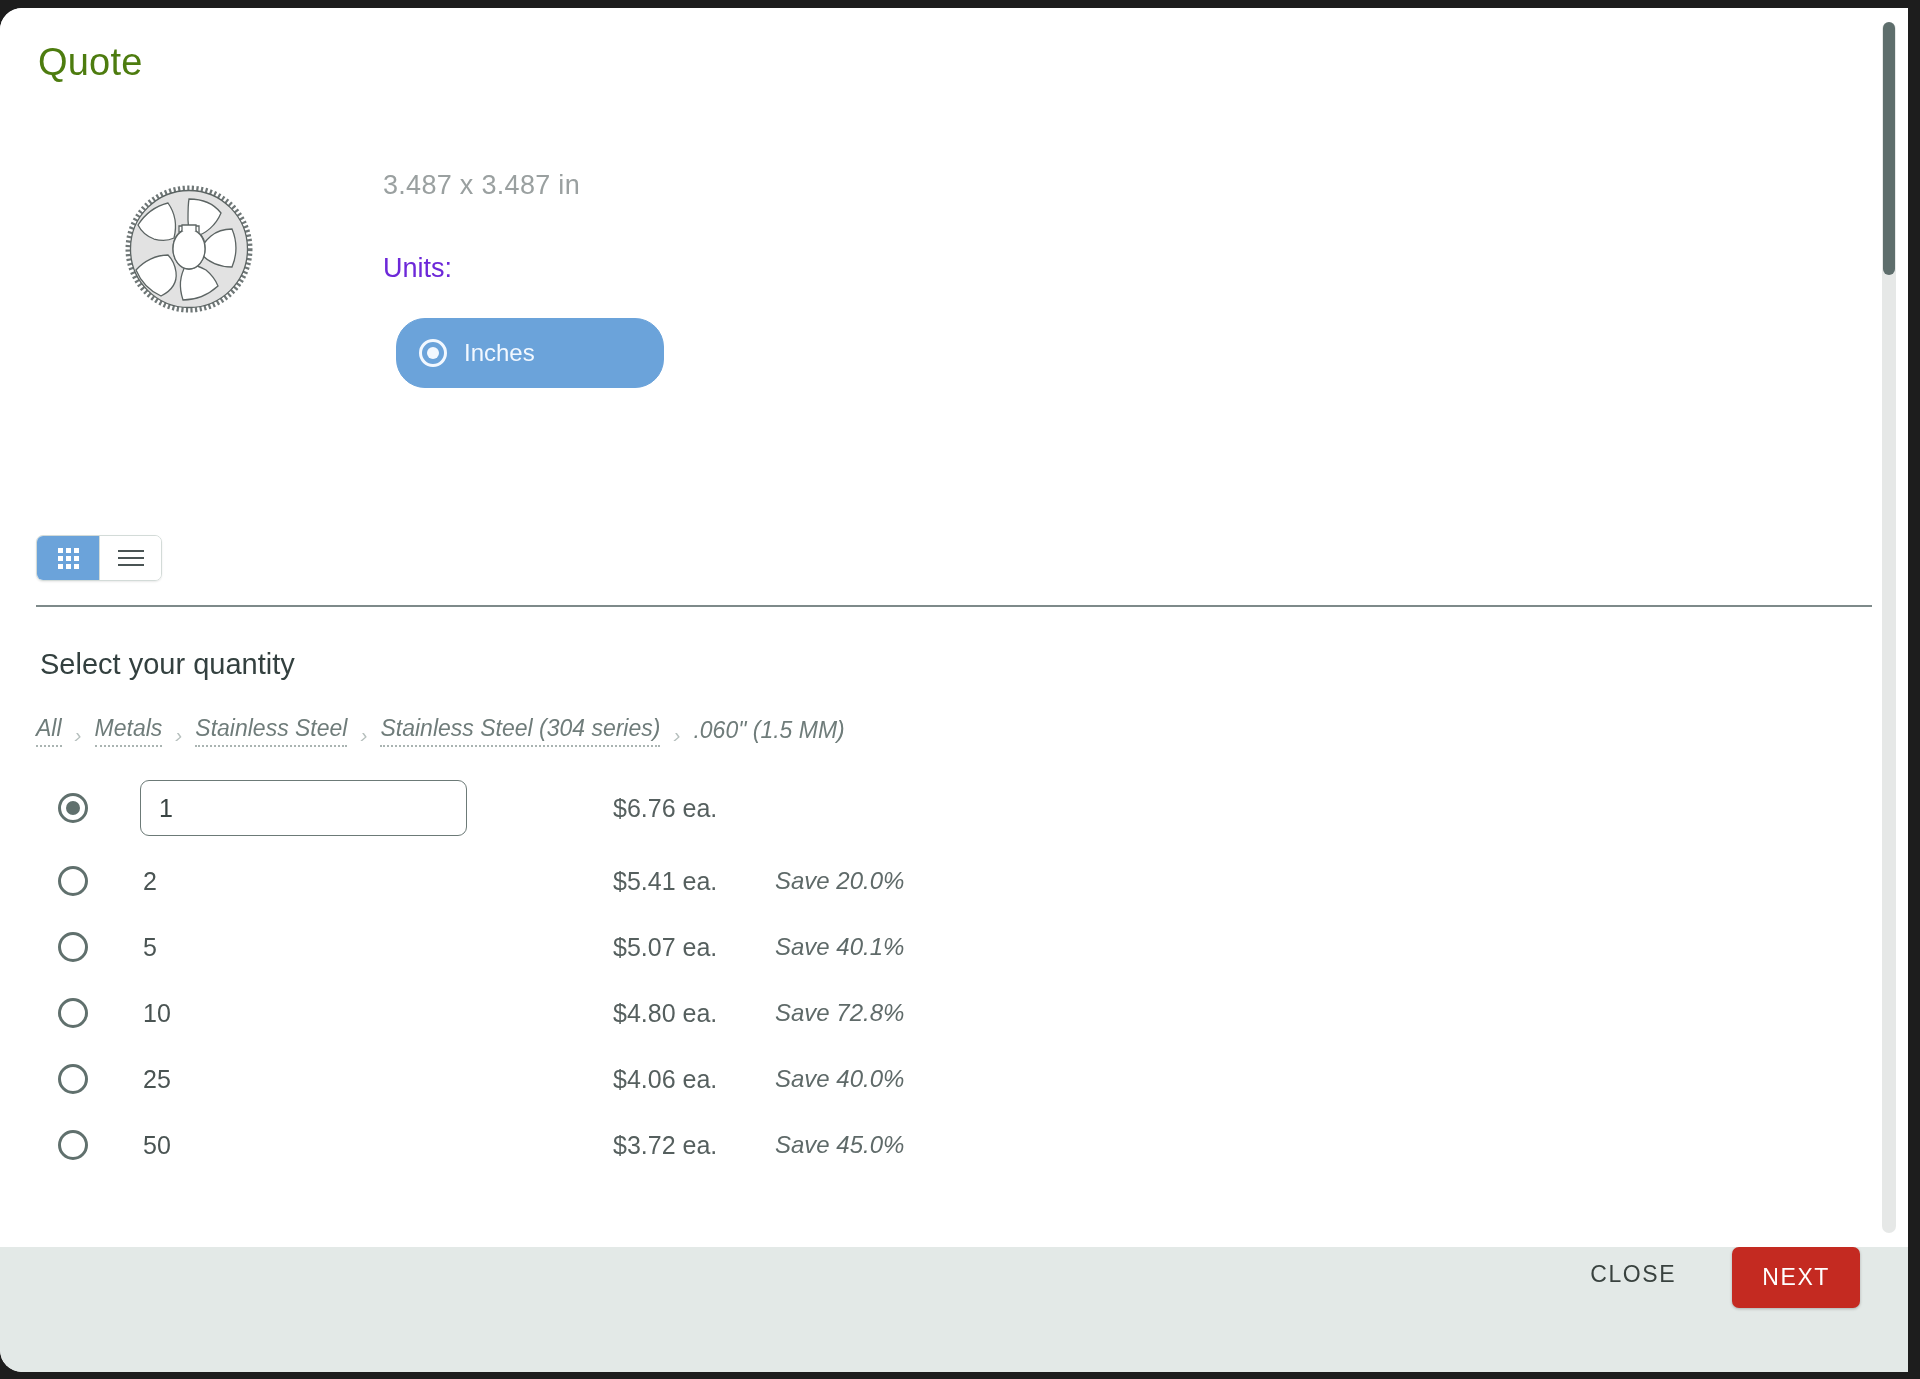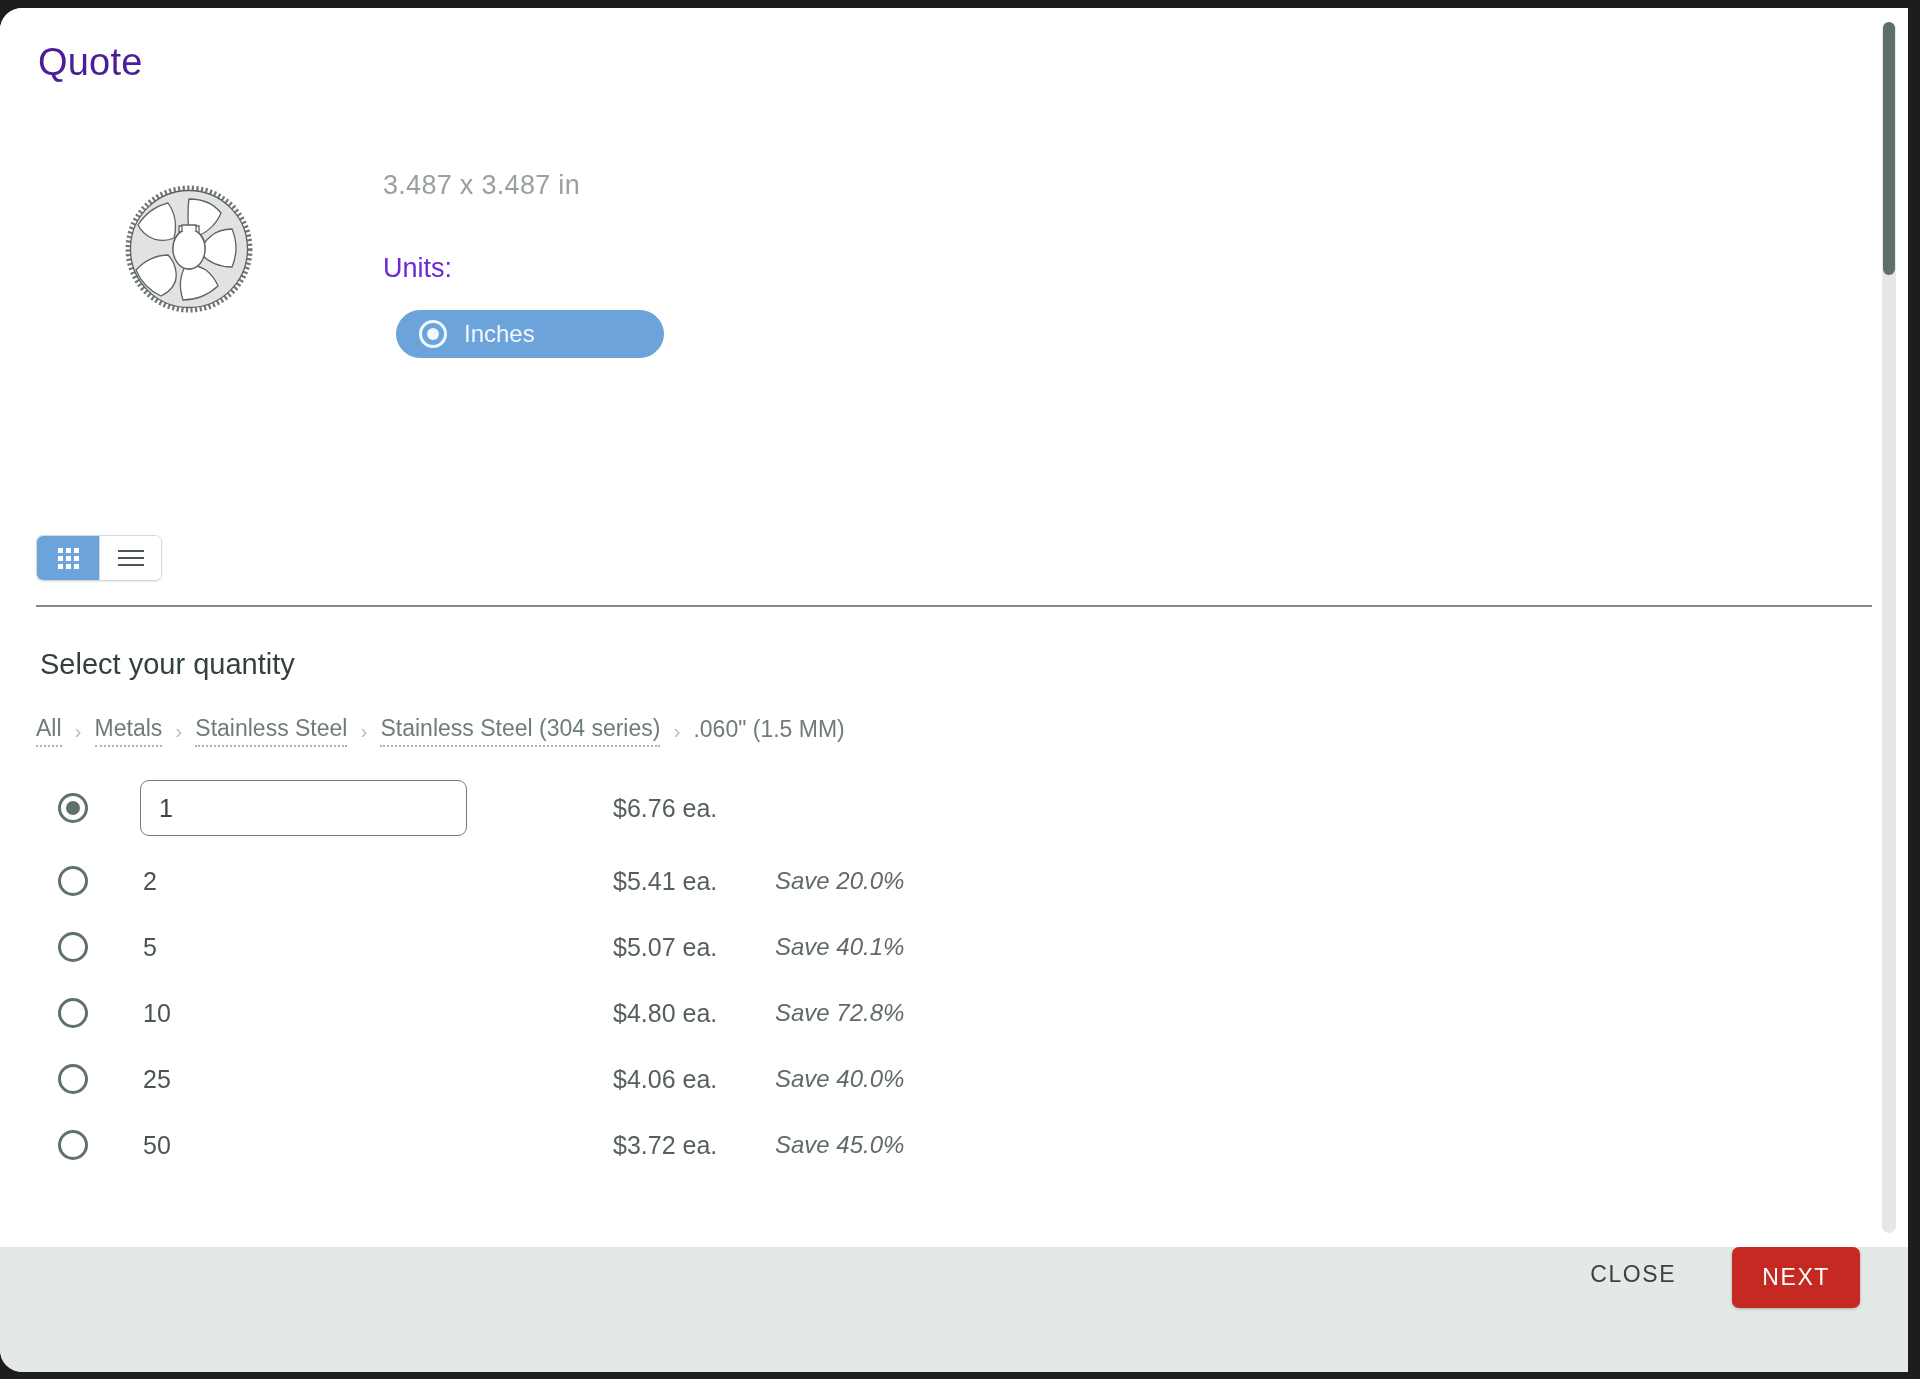--- a/index.html
+++ b/index.html
@@ -33,21 +33,21 @@
     background: #ffffff;
   }
 
   
   .page-title {
     position: absolute;
     left: 38px;
     top: 33px;
     font-size: 38px;
     font-weight: 400;
-    color: #4c1d95;
+    color: #4d7c0f;
     letter-spacing: .2px;
   }
 
   
   .part-summary {
     position: absolute;
     left: 0;
     top: 150px;
     width: 100%;
     height: 300px;
@@ -79,25 +79,26 @@
     color: #6d28d9;
   }
 
   .unit-pill {
     position: absolute;
     left: 396px;
     display: flex;
     align-items: center;
     gap: 17px;
     width: 268px;
-    height: 48px;
+    height: 70px;
     padding: 0 22px;
     border-radius: 29px;
     cursor: pointer;
     font-size: 24px;
+    margin-top: 8px;
   }
   .unit-pill.selected {
     top: 152px;
     background: #6ba3da;
     color: #f2f8ff;
     border: 1px solid #6ba3da;
   }
   .unit-pill.unselected {
     top: 237px;
     background: #ffffff;
@@ -176,23 +177,24 @@
     position: absolute;
     left: 40px; top: 20px;
     font-size: 29px;
     color: #33403f;
   }
 
   .breadcrumb {
     position: absolute;
     left: 36px; top: 87px;
     display: flex;
-    align-items: center;
+    align-items: flex-end;
     gap: 13px;
     font-size: 23px;
+    font-style: italic;
   }
   .crumb {
     color: #6f7c7a;
     border-bottom: 2px dotted #aab4b2;
     cursor: pointer;
     padding-bottom: 3px;
   }
   .crumb.current {
     color: #6f7c7a;
     border-bottom: none;

